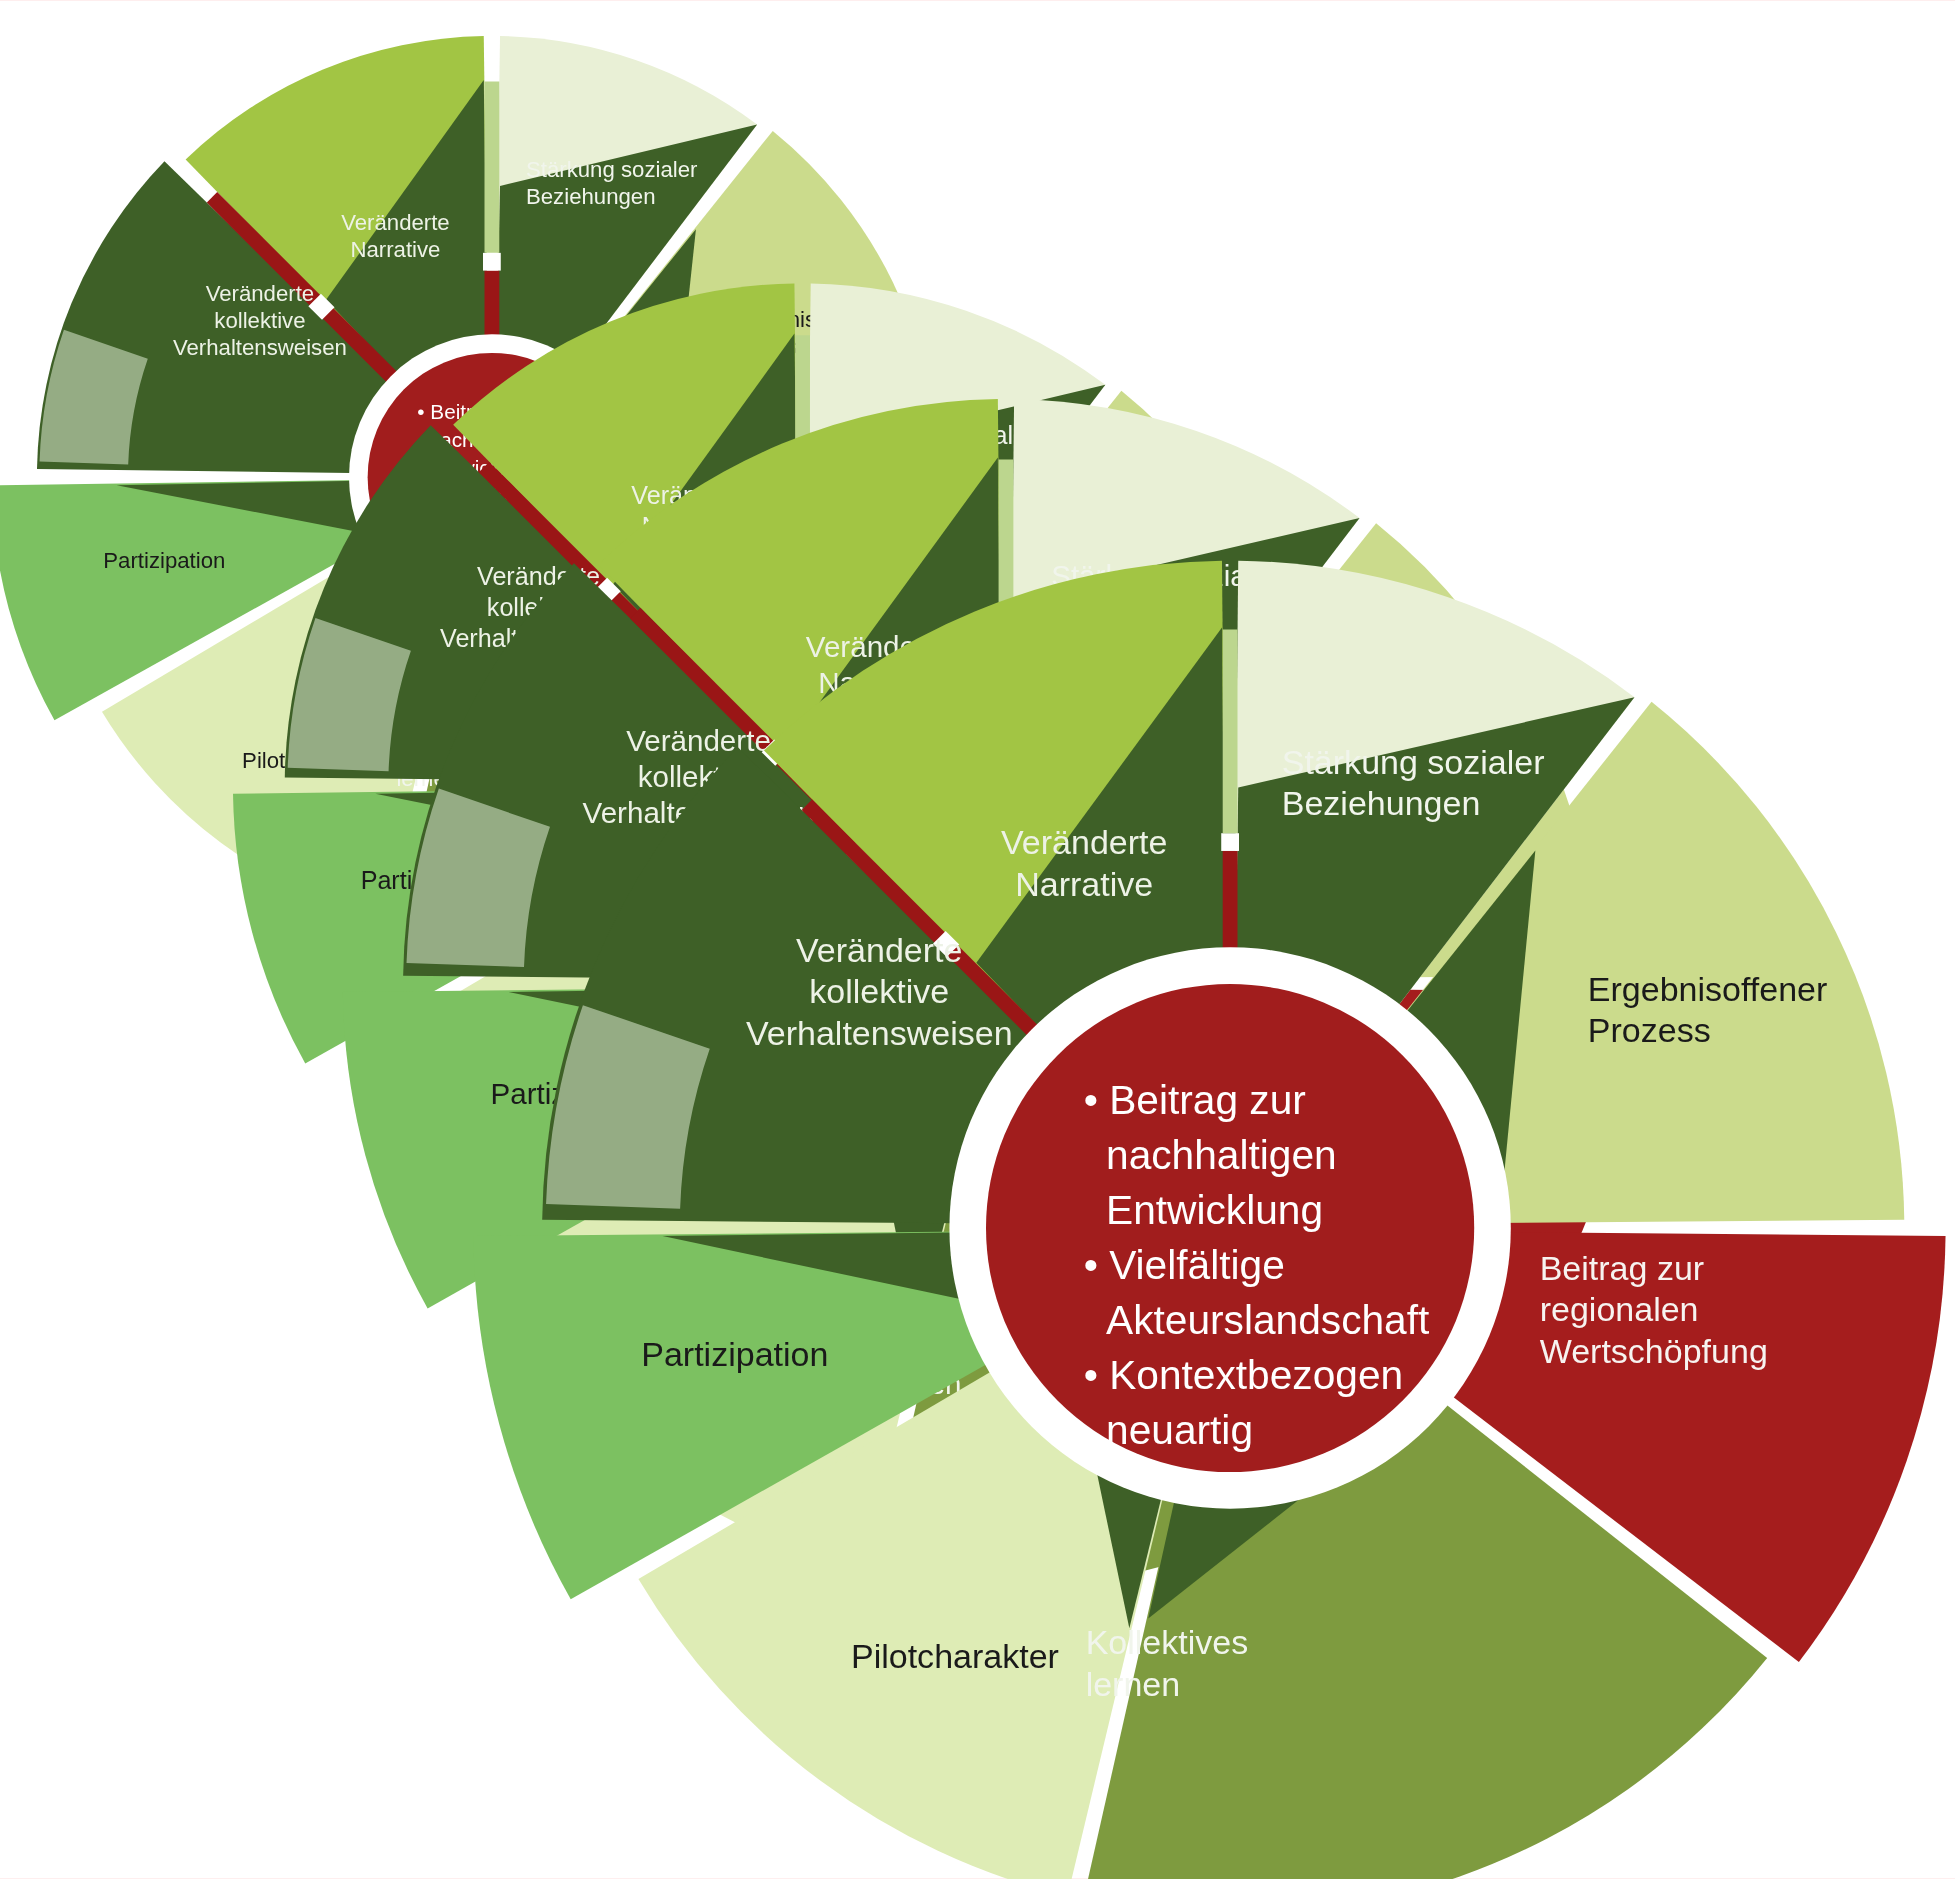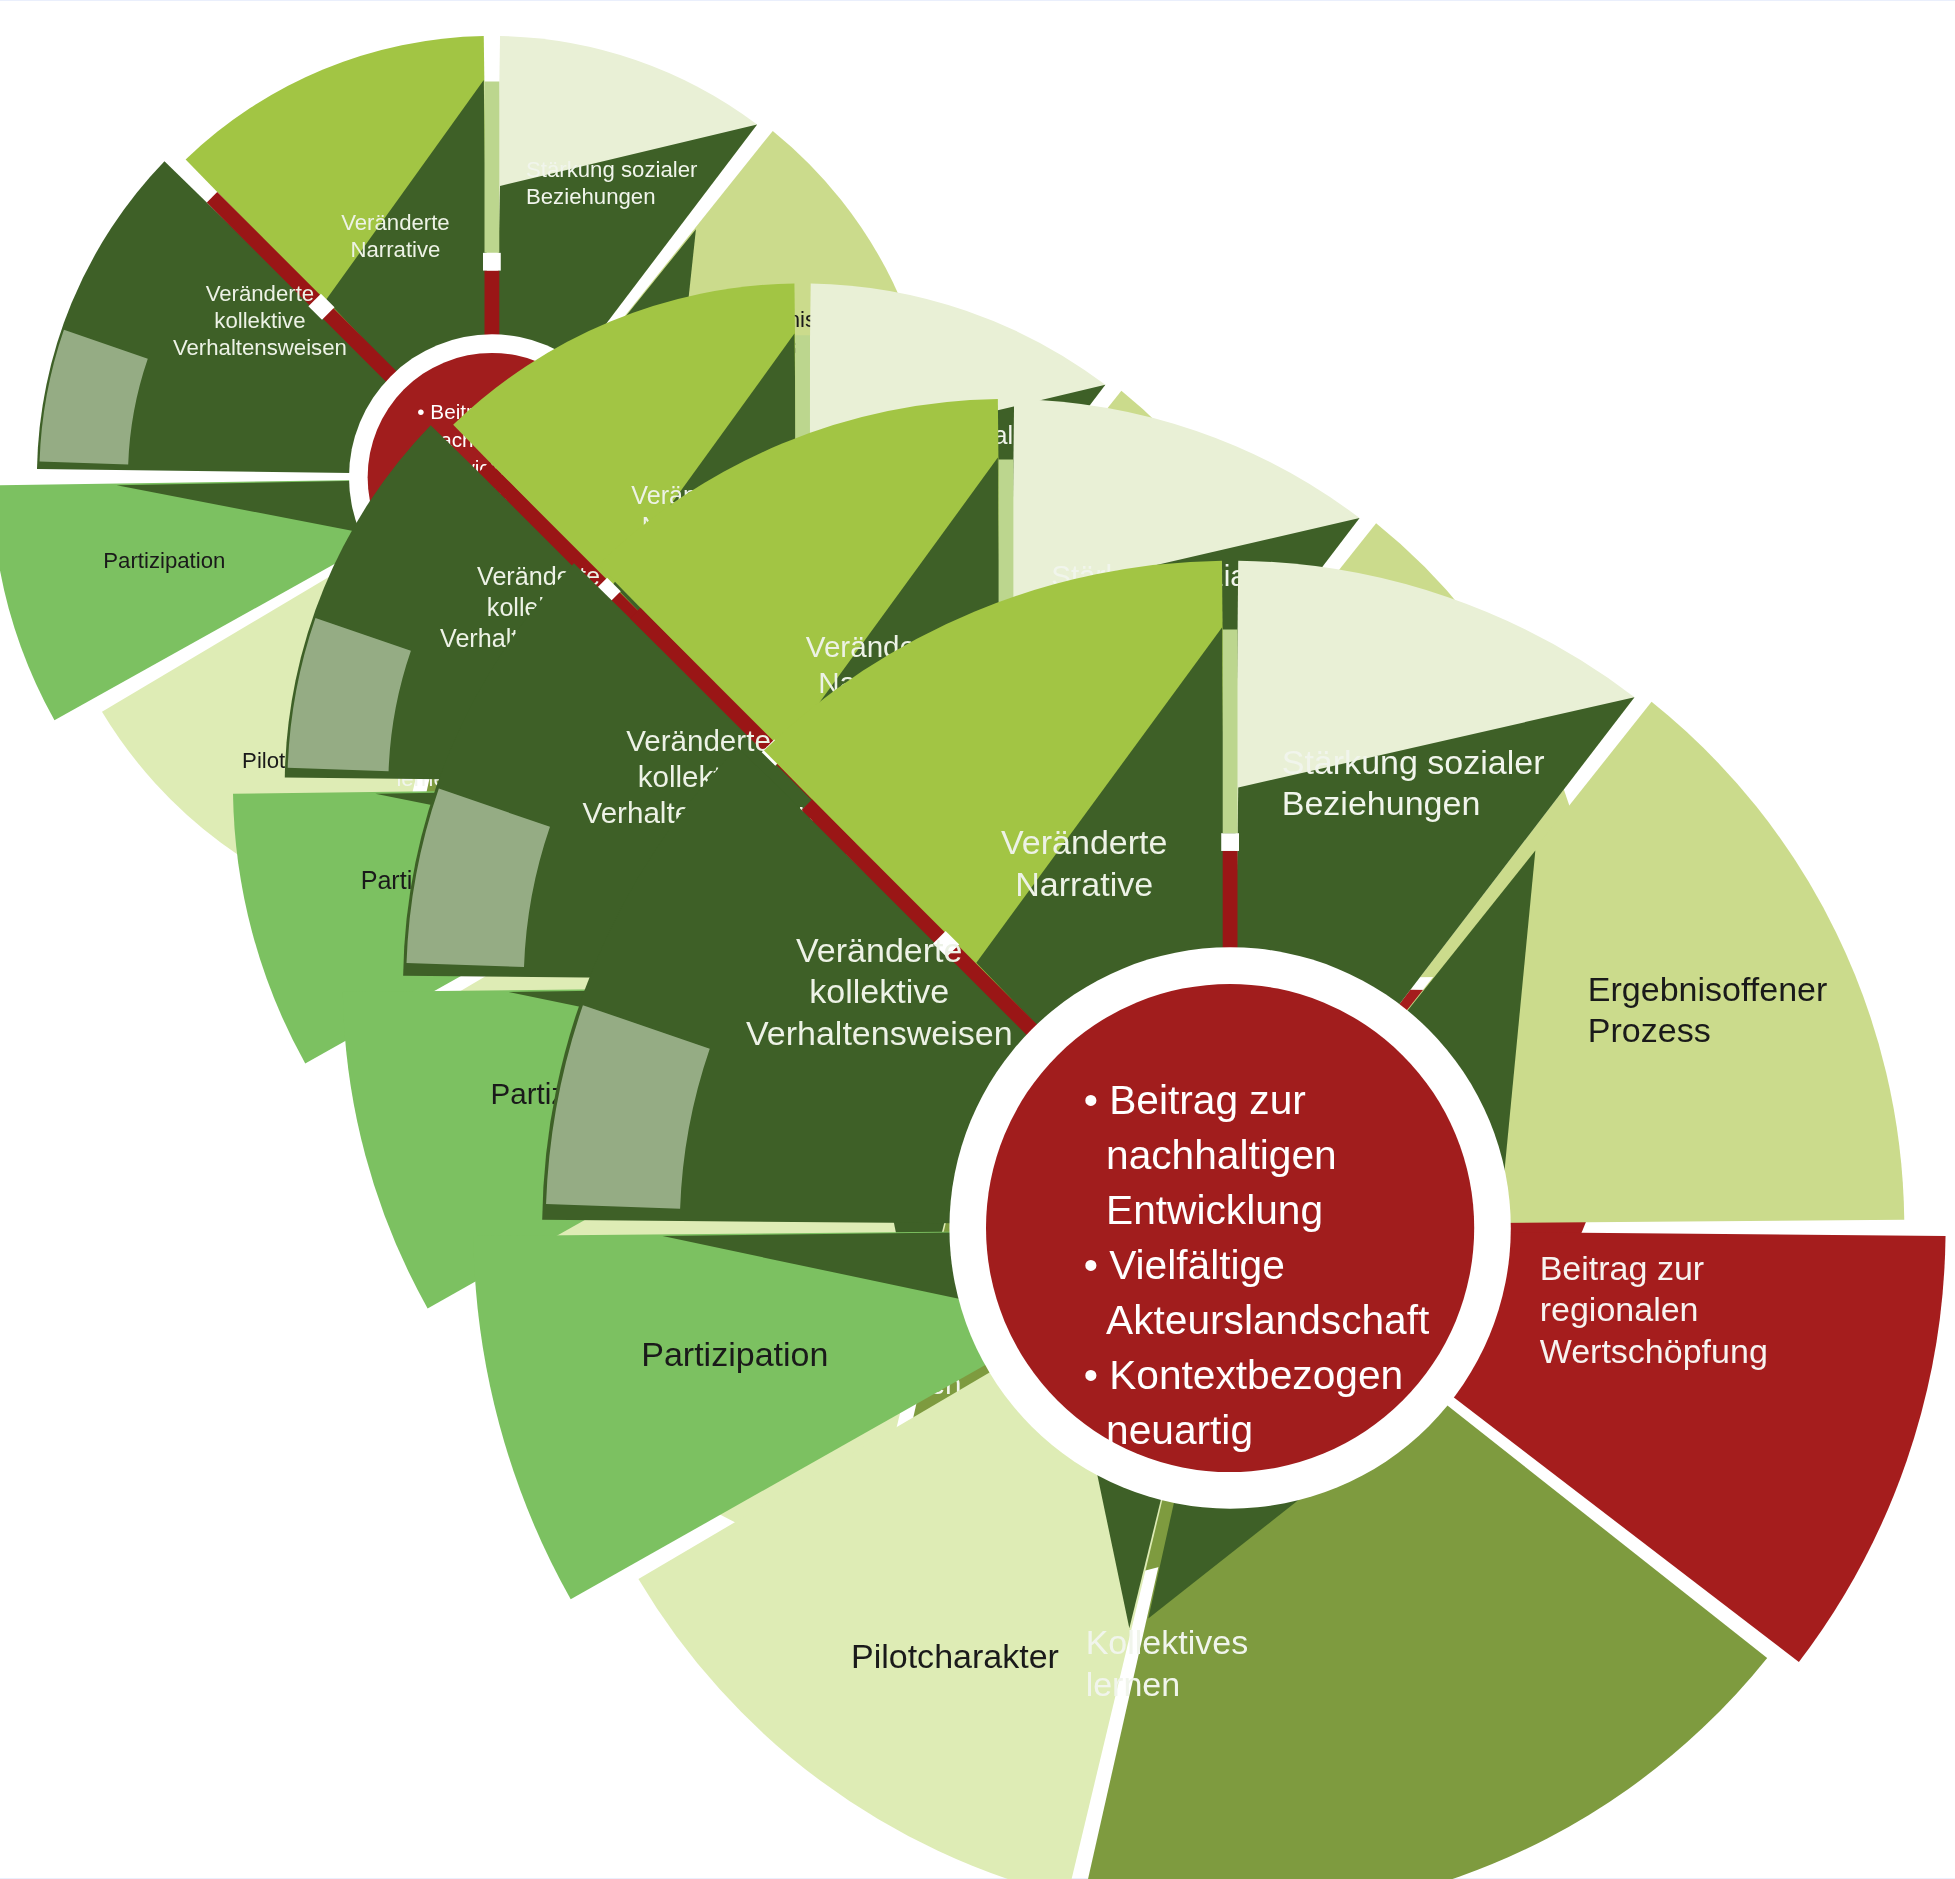--- a/index.html
+++ b/index.html
@@ -1,16 +1,16 @@
 <!DOCTYPE html>
 <html style="font-size:12px"><head>
 <meta charset="utf-8">
 <style>
   html,body{margin:0;padding:0;background:#ffffff;}
-  #stage{width:1955px;height:1879px;position:relative;overflow:hidden;background:#1d4ed8;}
+  #stage{width:1955px;height:1879px;position:relative;overflow:hidden;background:#ef4444;}
   svg{display:block;}
   text{font-family:"Liberation Sans","DejaVu Sans",sans-serif;}
   .sector-label{font-weight:400;}
   .hub-text{font-weight:400;}
 </style>
 </head>
 <body>
 
 <div id="stage">
   <svg id="diagram-svg" width="1955" height="1879" viewBox="0 0 2643 2540">

